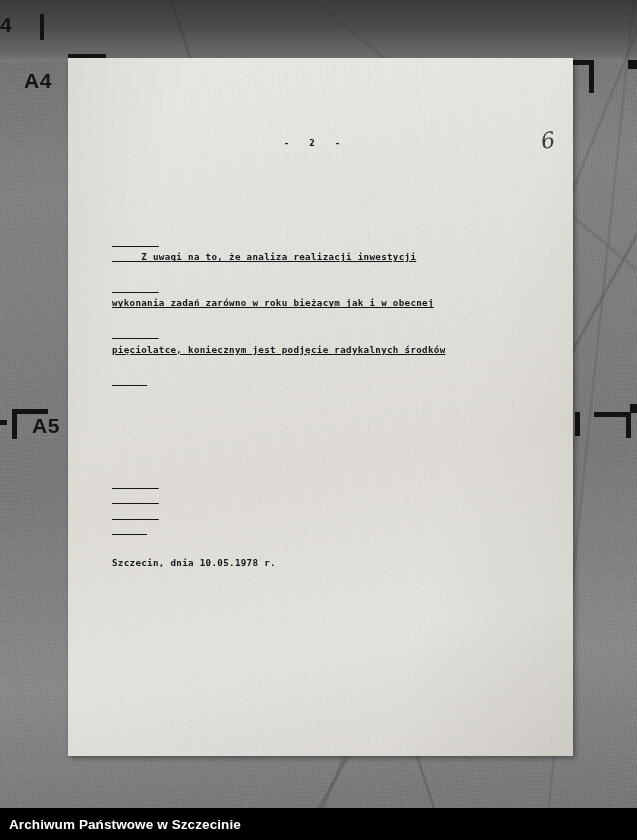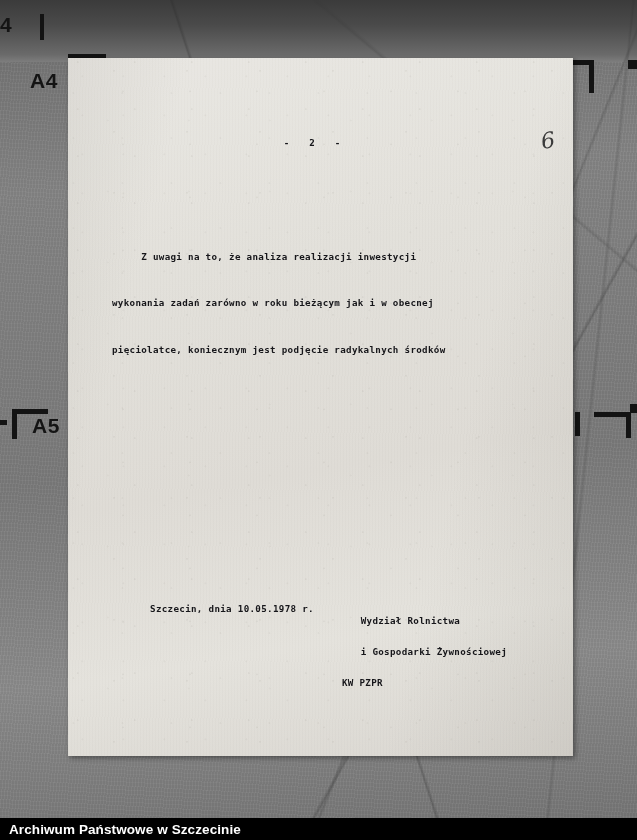--- a/index.html
+++ b/index.html
@@ -52,21 +52,21 @@
 
   
   .mark {
     position: absolute;
     color: #141414;
     font-weight: bold;
     font-family: "Liberation Sans", sans-serif;
     line-height: 1;
     user-select: none;
   }
-  .mark-a4-top    { left: 30px;  top: 70px;  font-size: 21px; letter-spacing: 0.5px; }
+  .mark-a4-top    { left: 24px;  top: 70px;  font-size: 21px; letter-spacing: 0.5px; }
   .mark-a5-left   { left: 32px;  top: 415px; font-size: 21px; letter-spacing: 0.5px; }
   .mark-corner-snip { left: 0px; top: 14px;  font-size: 21px; }
 
   .bar {
     position: absolute;
     background: #131313;
   }
   
   .tick-tl-v   { left: 40px;  top: 14px;  width: 4px;  height: 26px; }
   
@@ -149,50 +149,50 @@
     font-weight: bold;
     white-space: pre;
   }
   .page-no {
     text-align: center;
     margin: 0 0 22px 0;
     padding-right: 40px;
     letter-spacing: 3px;
   }
   .para { margin: 0; }
-  .blk { margin: 0 0 11px 0; }
+  .blk { margin: 0 0 11px 0; text-decoration: underline; }
   .blk:last-child { margin-bottom: 0; }
 
   
   .sigrow {
     position: absolute;
     left: 44px;
     right: 20px;
-    top: 540px;
+    top: 494px;
     display: flex;
-    justify-content: flex-end;
+    justify-content: flex-start;
     font-family: "DejaVu Sans Mono", monospace;
     font-size: 9.2px;
     line-height: 15.4px;
     letter-spacing: 0.32px;
     font-weight: bold;
     color: #16161a;
     white-space: pre;
   }
   .sig-left  { padding-top: 3px; }
   .sig-right { text-align: left; padding-right: 46px; }
   .sig-right .sig-unit { display: block; padding-left: 28px; }
 
   
   .footer {
     position: absolute;
     left: 0;
     right: 0;
     bottom: 0;
-    height: 22px;
+    height: 32px;
     background: #000;
     display: flex;
     align-items: center;
   }
   .footer-text {
     color: #fff;
     font-family: "Liberation Sans", sans-serif;
     font-size: 13.5px;
     font-weight: bold;
     padding-left: 9px;
@@ -253,25 +253,20 @@
 
       
 
       
 
       
     </div>
 
     <div class="sigrow">
       <div class="sig-left">Szczecin, dnia 10.05.1978 r.</div>
-      <div class="sig-right">
-        <span>Wydział Rolnictwa</span><br>
-        <span>i Gospodarki Żywnościowej</span>
-        <span class="sig-unit">KW PZPR</span>
-      </div>
     </div>
   </div>
 
   <div class="footer">
     <div class="footer-text">Archiwum Państwowe w Szczecinie</div>
   </div>
 
 </div>
 
 </body></html>

